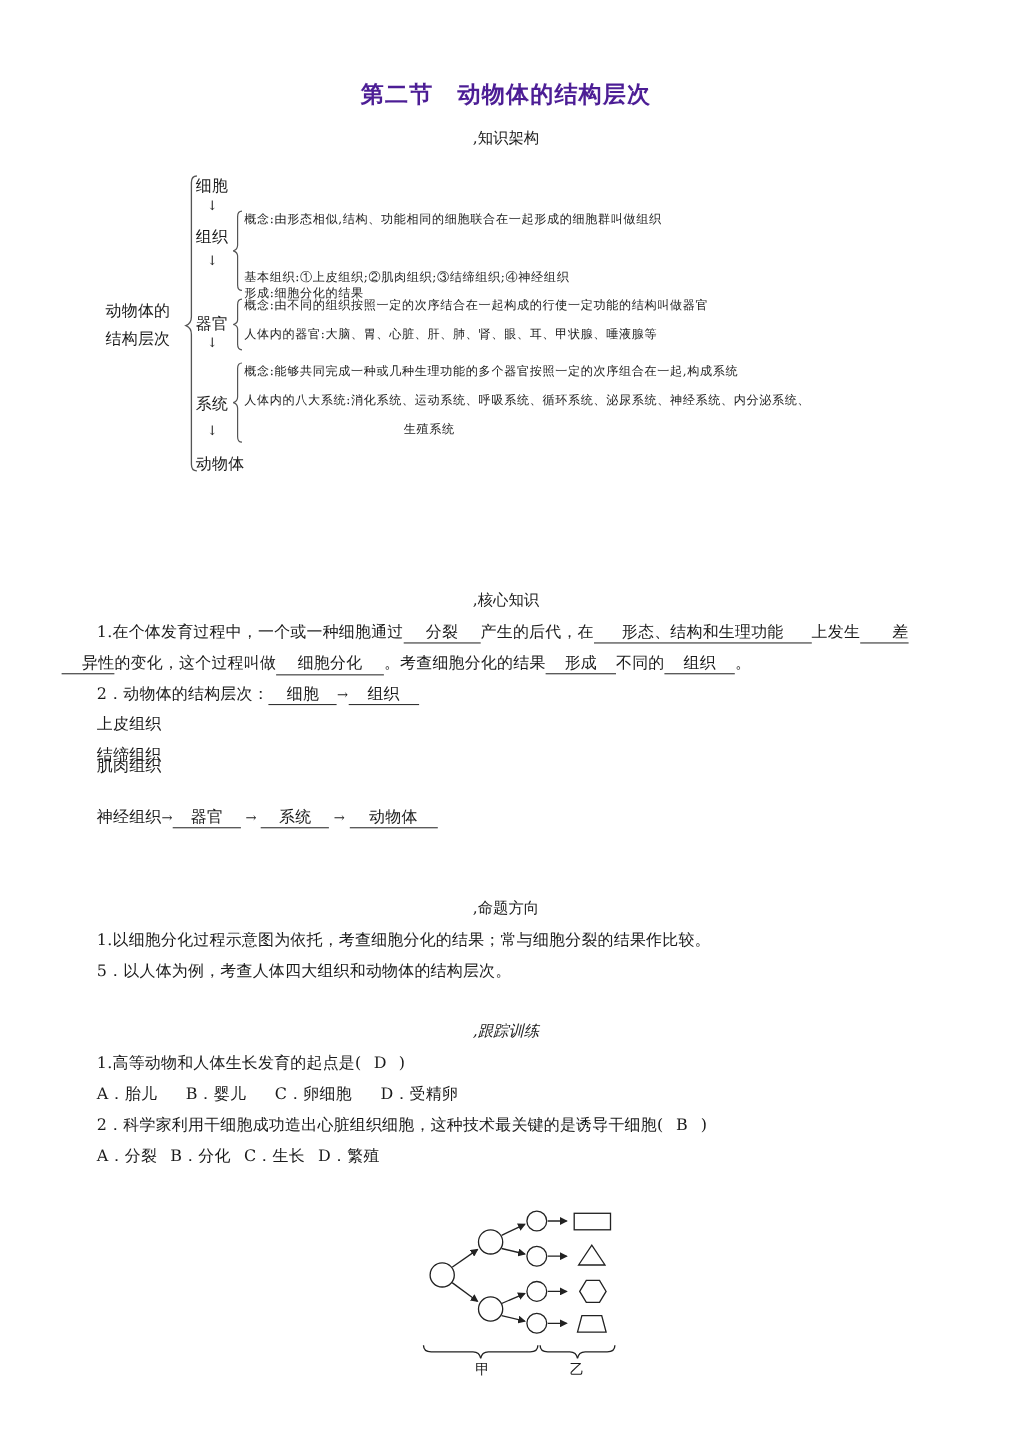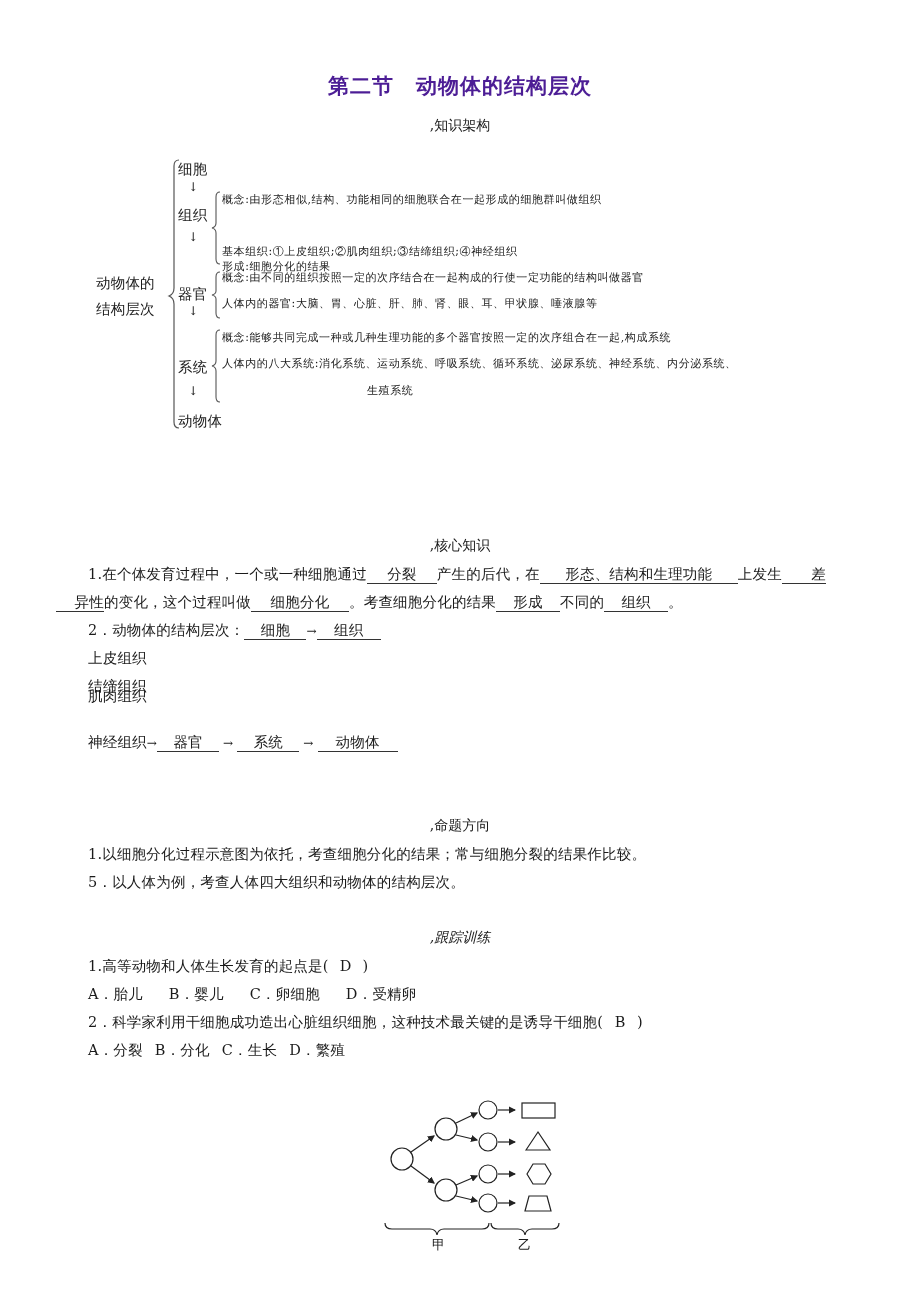--- a/index.html
+++ b/index.html
@@ -63,21 +63,21 @@
   <div class="abs t" style="left:222px;top:356px;">人体内的八大系统:消化系统、运动系统、呼吸系统、循环系统、泌尿系统、神经系统、内分泌系统、</div>
   <div class="abs t" style="left:367px;top:383px;">生殖系统</div>
 </div>
 
 <div class="abs sec" style="top:537px;">,核心知识</div>
 
 <div class="abs m" style="left:88px;top:565px;">
   <span>1.</span><span>在个体发育过程中，一个或一种细胞通过</span><span class="blank" style="width:70px;">分裂</span><span>产生的后代，在</span><span class="blank" style="width:198px;">形态、结构和生理功能</span><span>上发生</span><span class="blank" style="width:44px;text-align:right;">差</span>
 </div>
 <div class="abs m" style="left:56px;top:593px;">
-  <span class="blank" style="width:48px;text-align:right;">异性</span><span>的变化，这个过程叫做</span><span class="blank" style="width:98px;">细胞分化</span><span>。考查细胞分化的结果</span><span class="blank" style="width:64px;">形成</span><span>不同的</span><span class="blank" style="width:64px;">组织</span><span>。</span>
+  <span class="blank" style="width:48px;text-align:right;">异性</span><span>的变化，这个过程叫做</span><span class="blank" style="width:98px;font-family:Liberation Mono, monospace;">细胞分化</span><span>。考查细胞分化的结果</span><span class="blank" style="width:64px;">形成</span><span>不同的</span><span class="blank" style="width:64px;">组织</span><span>。</span>
 </div>
 <div class="abs m" style="left:88px;top:621px;">
   <span>2．</span><span>动物体的结构层次：</span><span class="blank" style="width:62px;">细胞</span><span class="arr">→</span><span class="blank" style="width:64px;">组织</span>
 </div>
 <div class="abs m" style="left:88px;top:649px;">上皮组织</div>
 <div class="abs m" style="left:88px;top:677px;">结缔组织</div>
 <div class="abs m" style="left:88px;top:687px;">肌肉组织</div>
 <div class="abs m" style="left:88px;top:733px;">
   <span>神经组织</span><span class="arr">→</span><span class="blank" style="width:62px;">器官</span><span class="arr" style="margin:0 4px;">→</span><span class="blank" style="width:62px;">系统</span><span class="arr" style="margin:0 4px;">→</span><span class="blank" style="width:80px;">动物体</span>
 </div>

